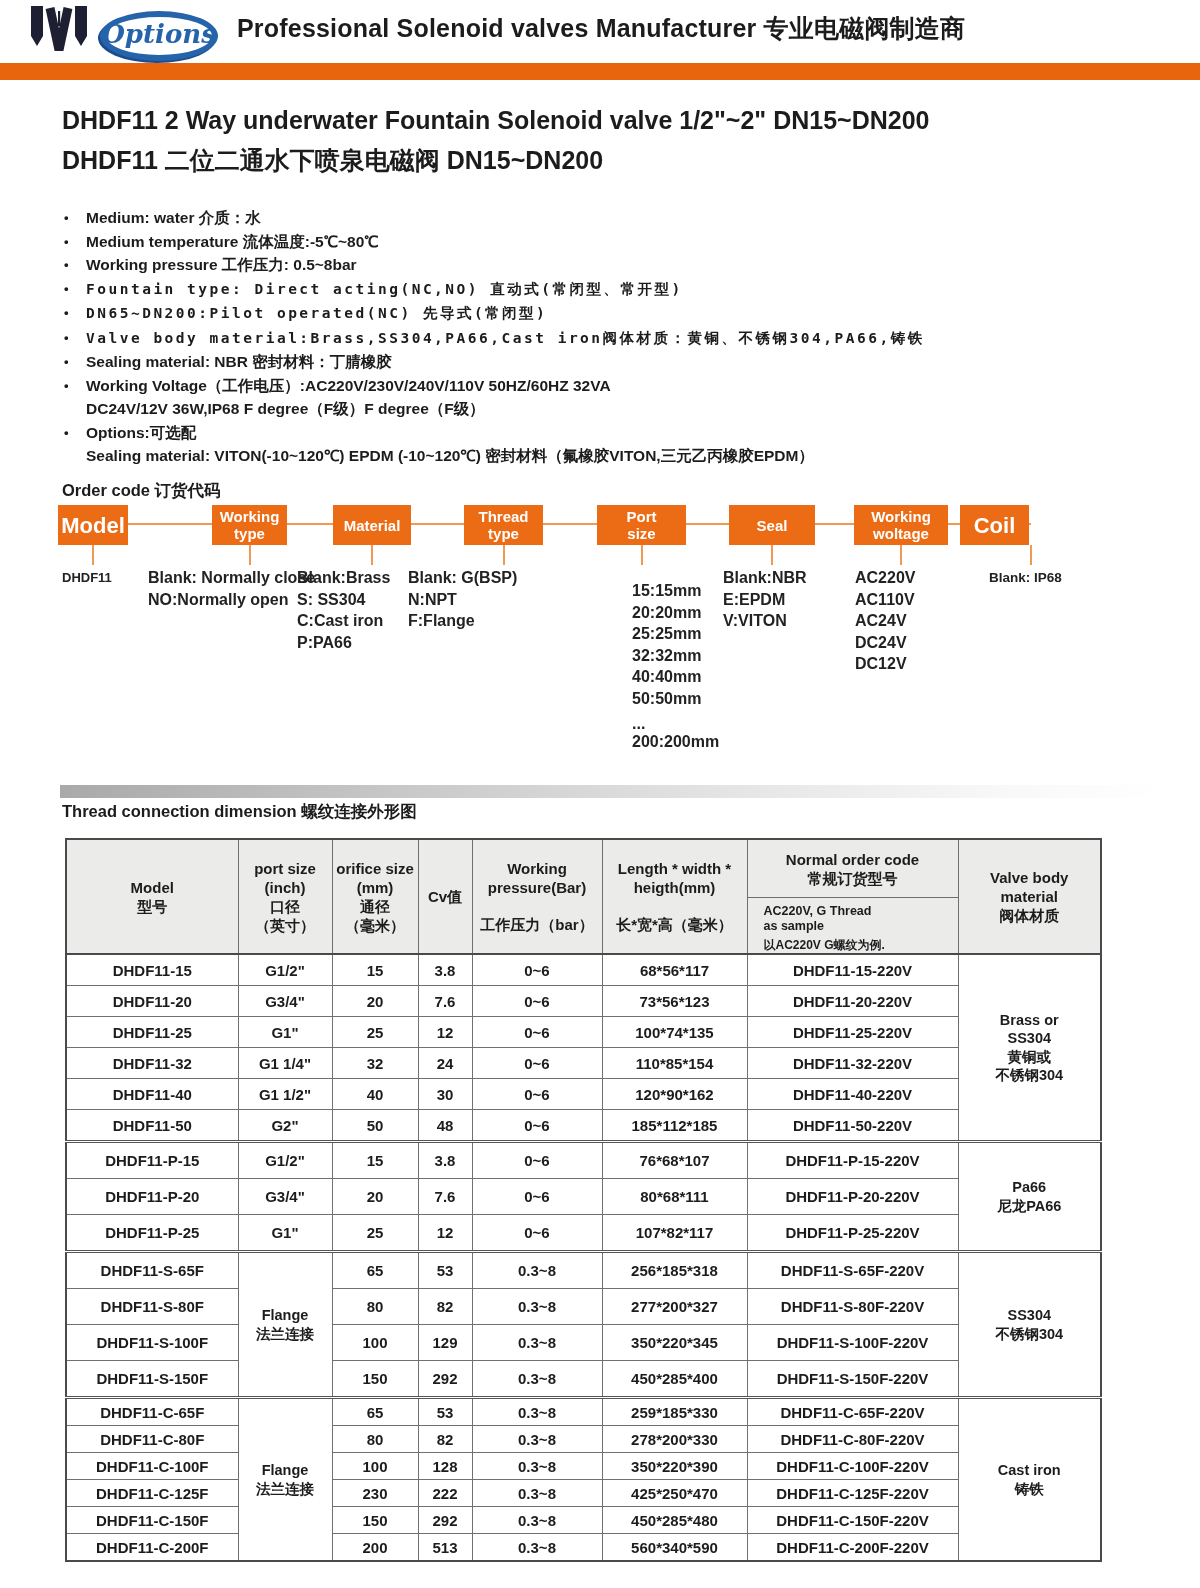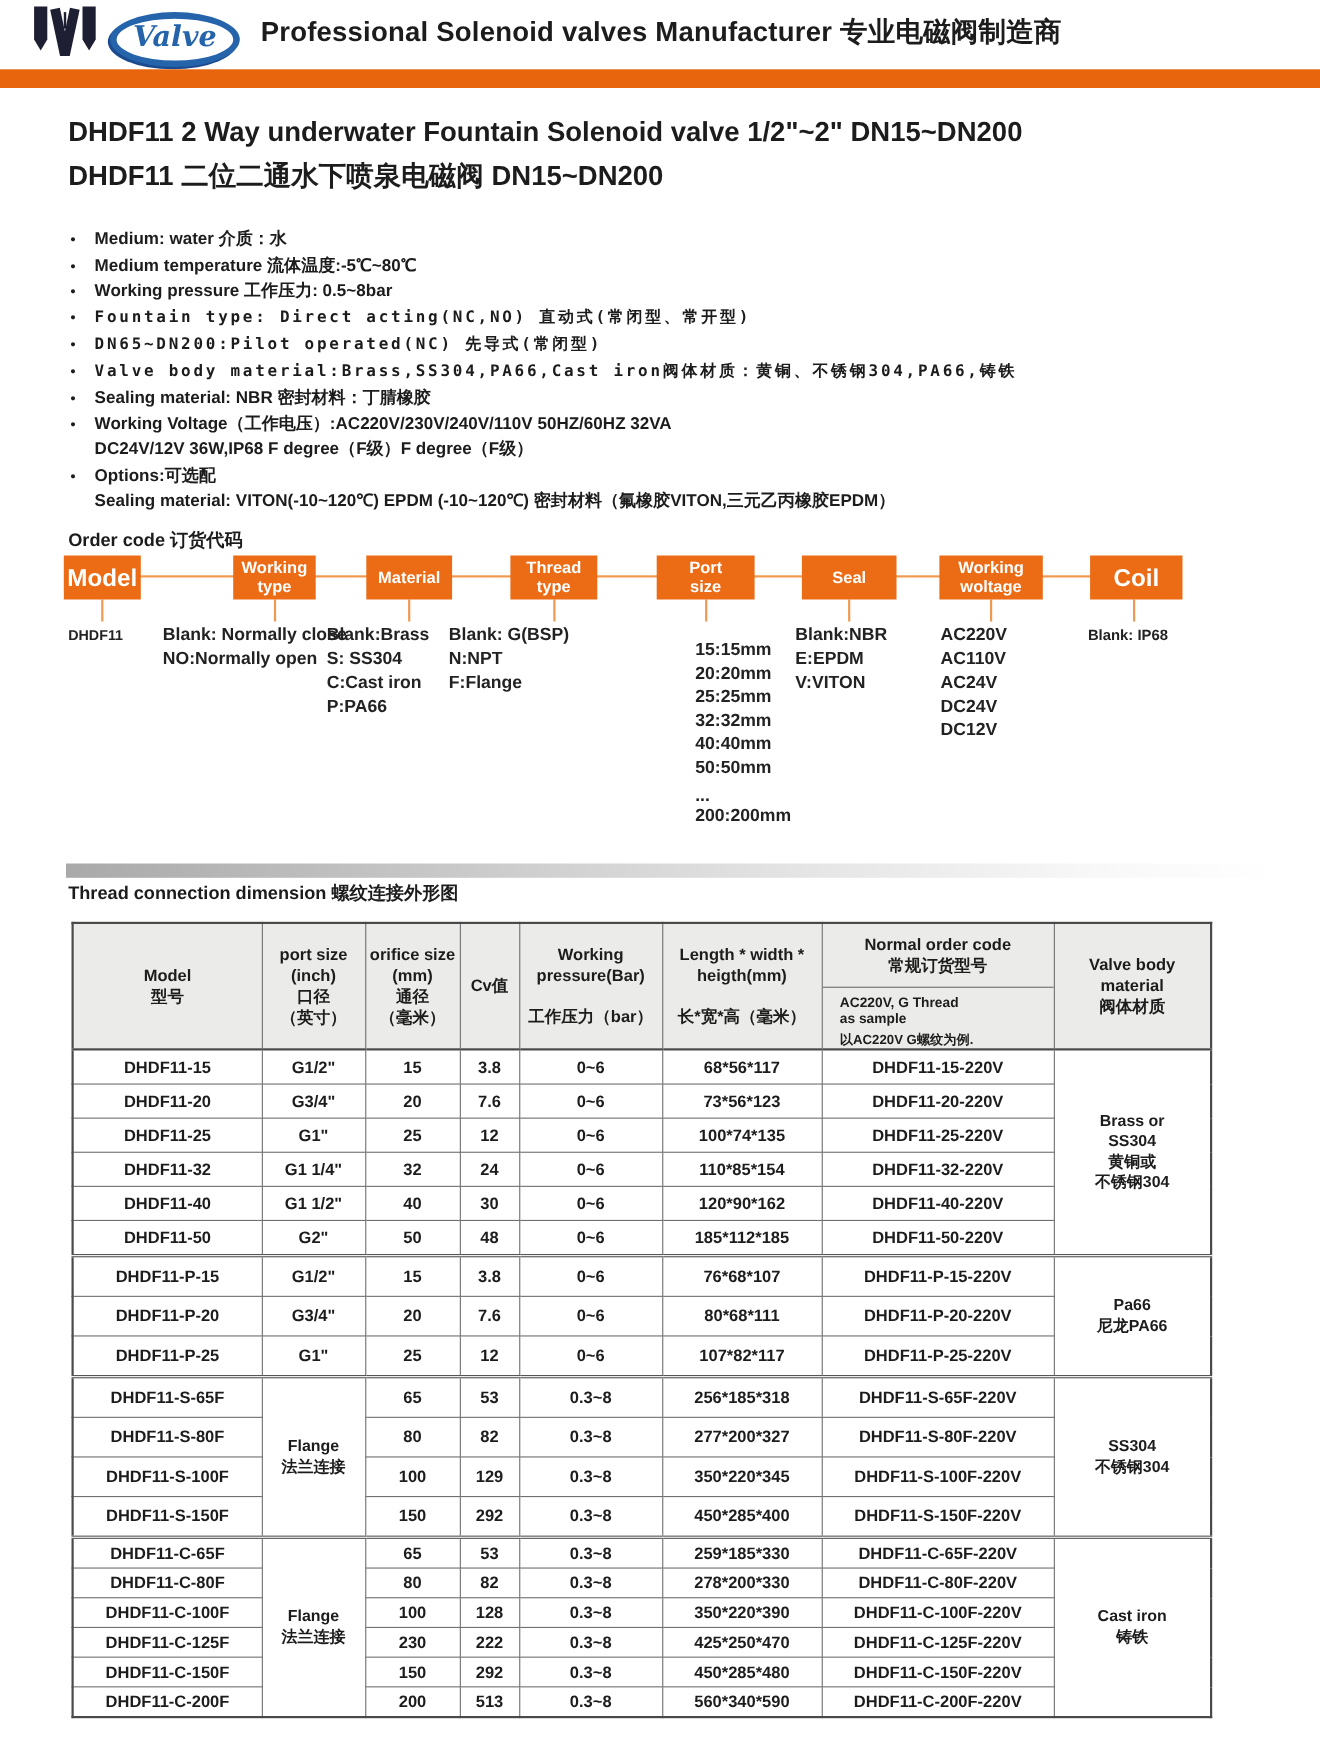--- a/index.html
+++ b/index.html
@@ -81,21 +81,21 @@
   <svg width="62" height="58" viewBox="0 0 62 58">
     <g fill="#1f1f33">
       <polygon points="3,2 15,2 15,32 9,42 3,32"></polygon>
       <polygon points="47,2 59,2 59,32 53,42 47,32"></polygon>
     </g>
     <path d="M22 4 L31 46 L40 4" stroke="#1f1f33" stroke-width="9" fill="none"></path>
     <rect x="30" y="7" width="2.2" height="15" fill="#1f1f33"></rect>
   </svg>
 </div>
 <div class="abs" id="ellipse">
-  <span>Valve</span>
+  <span>Options</span>
 </div>
 <div class="abs" id="main-title">Professional Solenoid valves Manufacturer 专业电磁阀制造商</div>
 <div class="abs" id="topbar"></div>
 
 <div class="abs" id="ptitle">
   <div>DHDF11  2 Way underwater Fountain Solenoid valve 1/2"~2" DN15~DN200</div>
   <div>DHDF11  二位二通水下喷泉电磁阀 DN15~DN200</div>
 </div>
 
 <div class="abs" id="specs">
@@ -166,21 +166,21 @@
     <div class="ocbox" style="left: 854px; width: 94px;">Working
 woltage</div>
     <div class="vline" style="left: 900px;"></div>
     <div class="oclist" style="left: 855px;">
       <div class="opt">AC220V</div>
       <div class="opt">AC110V</div>
       <div class="opt">AC24V</div>
       <div class="opt">DC24V</div>
       <div class="opt">DC12V</div>
     </div>
-    <div class="ocbox big" style="left: 991px; width: 84px;">Coil</div>
+    <div class="ocbox big" style="left: 960px; width: 69px;">Coil</div>
     <div class="vline" style="left: 1030px;"></div>
     <div class="oclist small" style="left: 989px;">
       <div class="opt">Blank: IP68</div>
     </div>
   </div>
 
 <div class="abs" id="graybar"></div>
 <div class="abs" id="table-label">Thread connection dimension 螺纹连接外形图</div>
 
 <div class="abs" id="dimtable-wrap">

